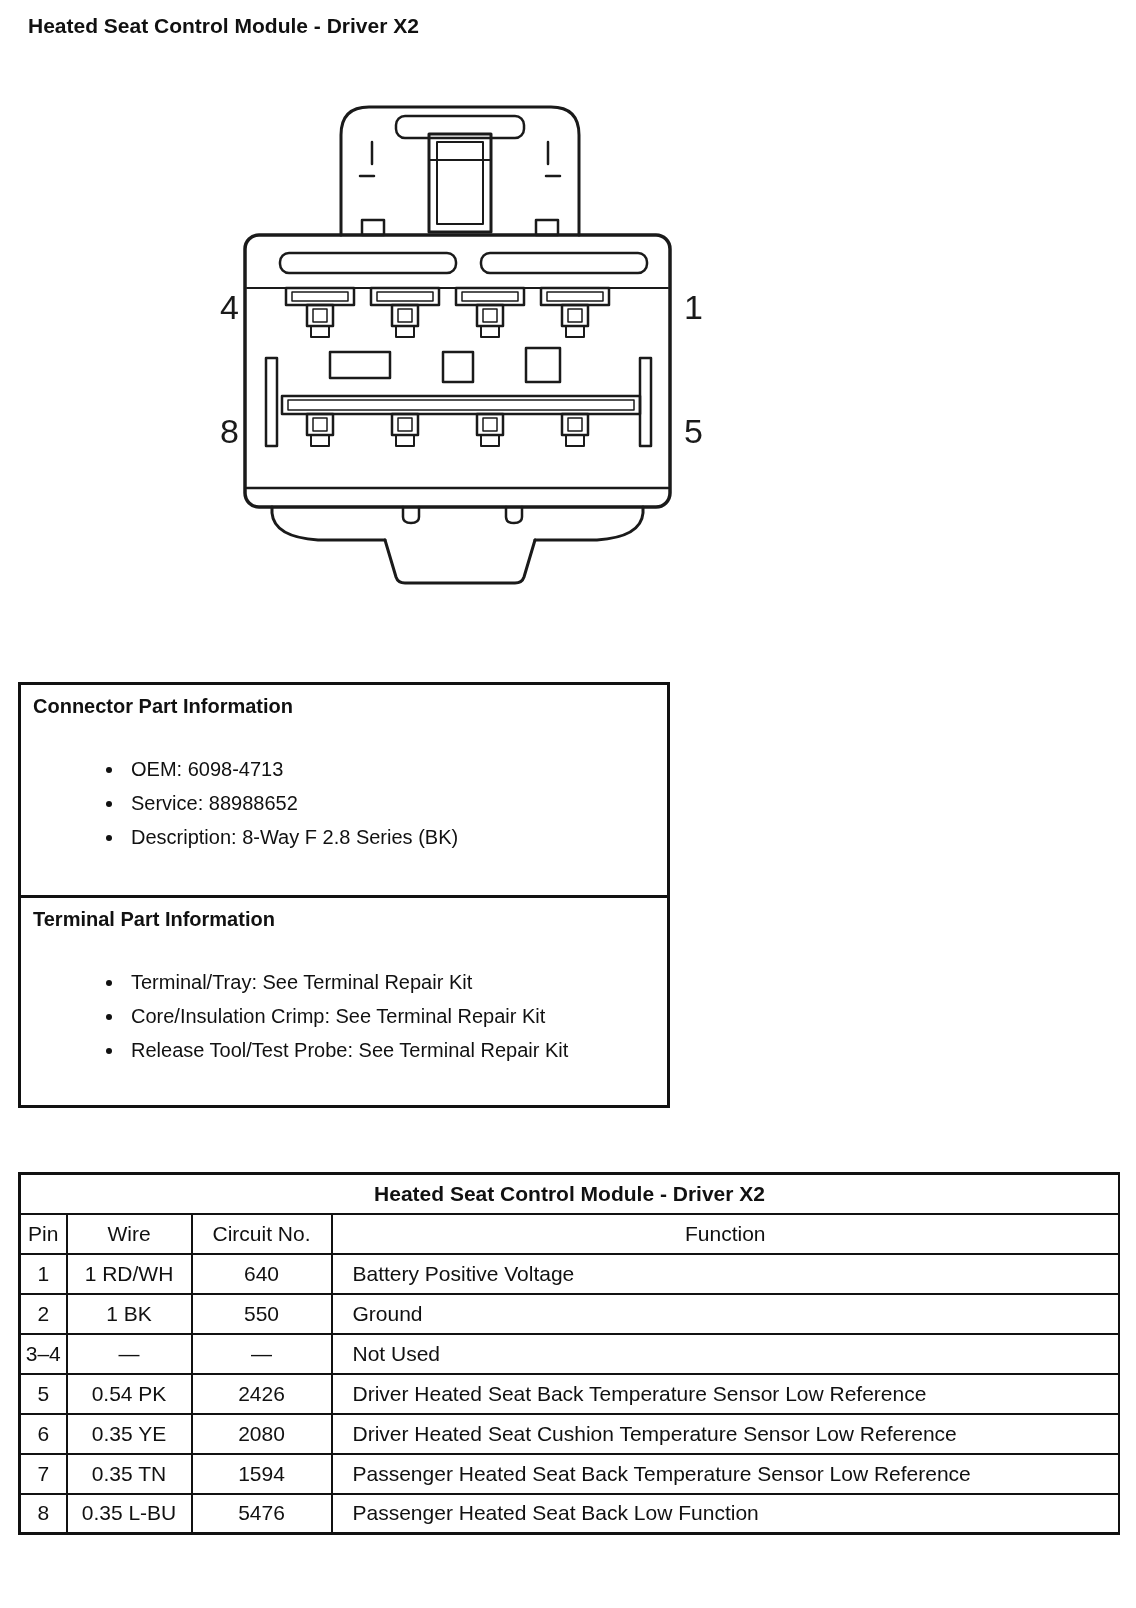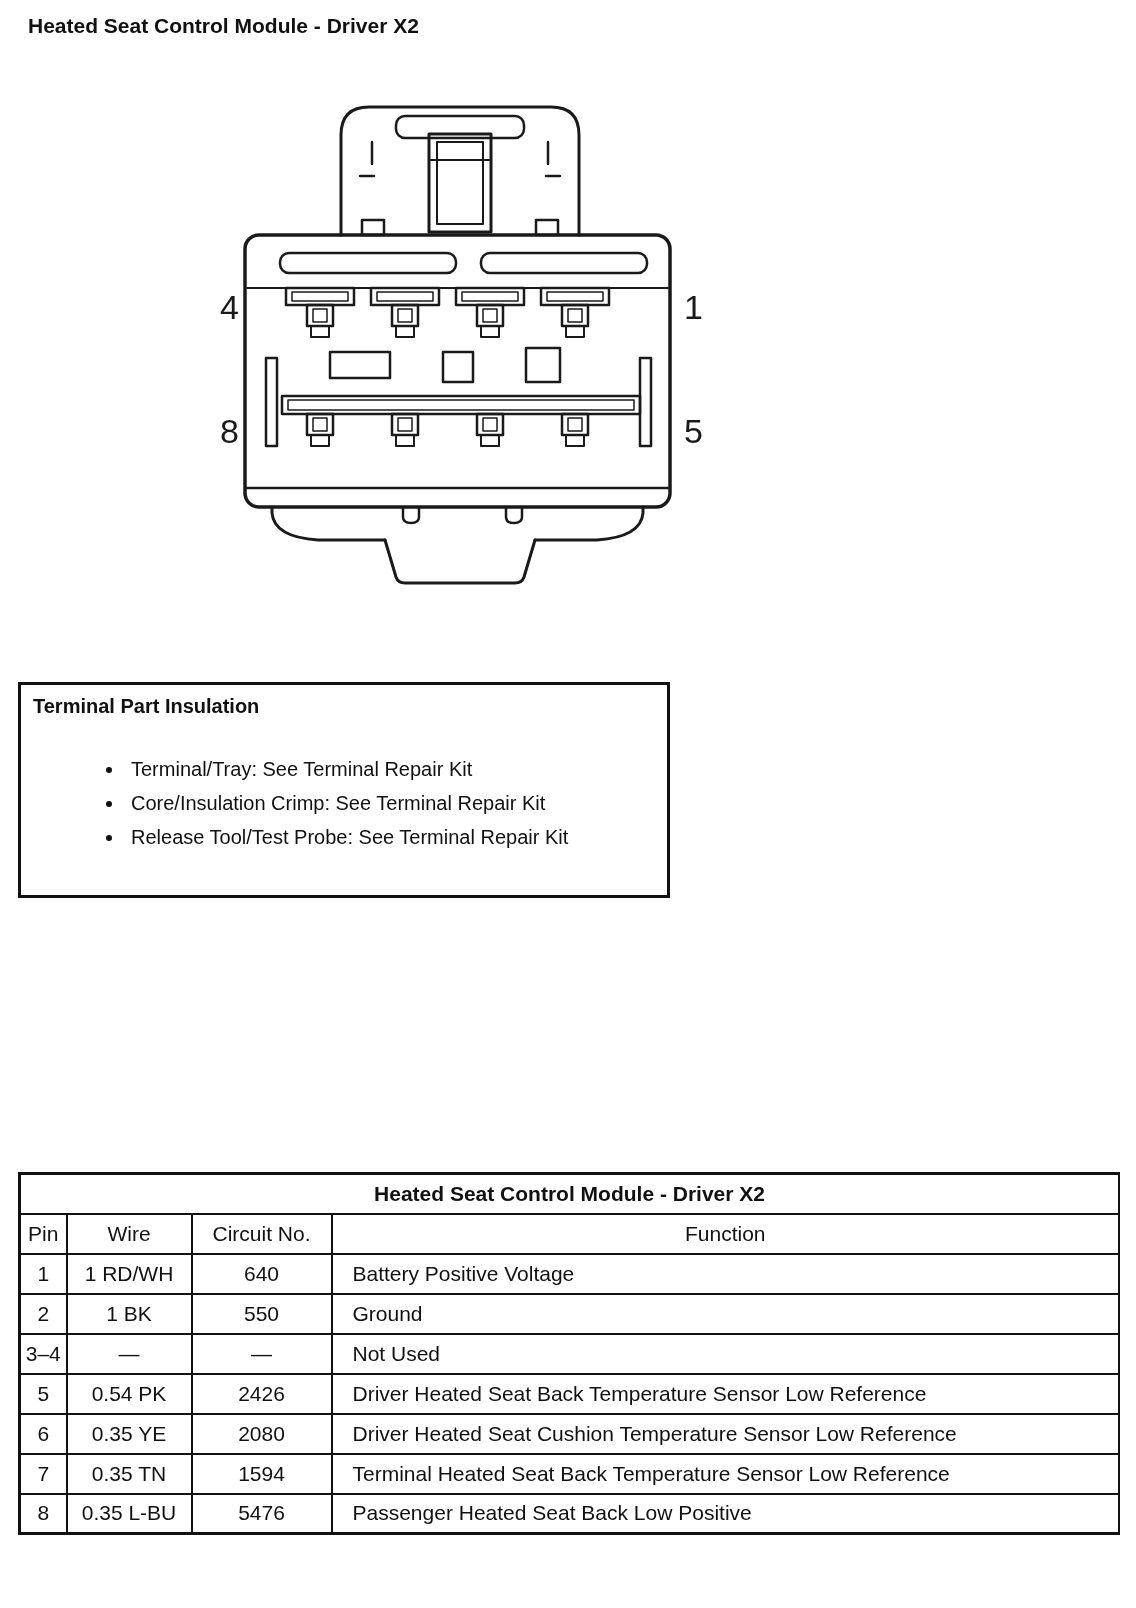--- a/index.html
+++ b/index.html
@@ -142,21 +142,29 @@
         <text x="20" y="229">4</text>
         <text x="484" y="229">1</text>
         <text x="20" y="353">8</text>
         <text x="484" y="353">5</text>
       </g>
     </svg>
   </div>
 
   <div class="info-panel">
     <div class="info-box">
-      <div class="info-heading">Terminal Part Insulation</div>
+      <div class="info-heading">Connector Part Information</div>
+      <ul>
+        <li>OEM: 6098-4713</li>
+        <li>Service: 88988652</li>
+        <li>Description: 8-Way F 2.8 Series (BK)</li>
+      </ul>
+    </div>
+    <div class="info-box">
+      <div class="info-heading">Terminal Part Information</div>
       <ul>
         <li>Terminal/Tray: See Terminal Repair Kit</li>
         <li>Core/Insulation Crimp: See Terminal Repair Kit</li>
         <li>Release Tool/Test Probe: See Terminal Repair Kit</li>
       </ul>
     </div>
   </div>
 
   <table class="pinout">
     <colgroup>
@@ -204,24 +212,24 @@
       <tr>
         <td class="c">6</td>
         <td class="c">0.35 YE</td>
         <td class="c">2080</td>
         <td class="l">Driver Heated Seat Cushion Temperature Sensor Low Reference</td>
       </tr>
       <tr>
         <td class="c">7</td>
         <td class="c">0.35 TN</td>
         <td class="c">1594</td>
-        <td class="l">Terminal Heated Seat Back Temperature Sensor Low Reference</td>
+        <td class="l">Passenger Heated Seat Back Temperature Sensor Low Reference</td>
       </tr>
       <tr>
         <td class="c">8</td>
         <td class="c">0.35 L-BU</td>
         <td class="c">5476</td>
-        <td class="l">Passenger Heated Seat Back Low Positive</td>
+        <td class="l">Passenger Heated Seat Back Low Function</td>
       </tr>
     </tbody>
   </table>
 
 </div>
 
 </body></html>

